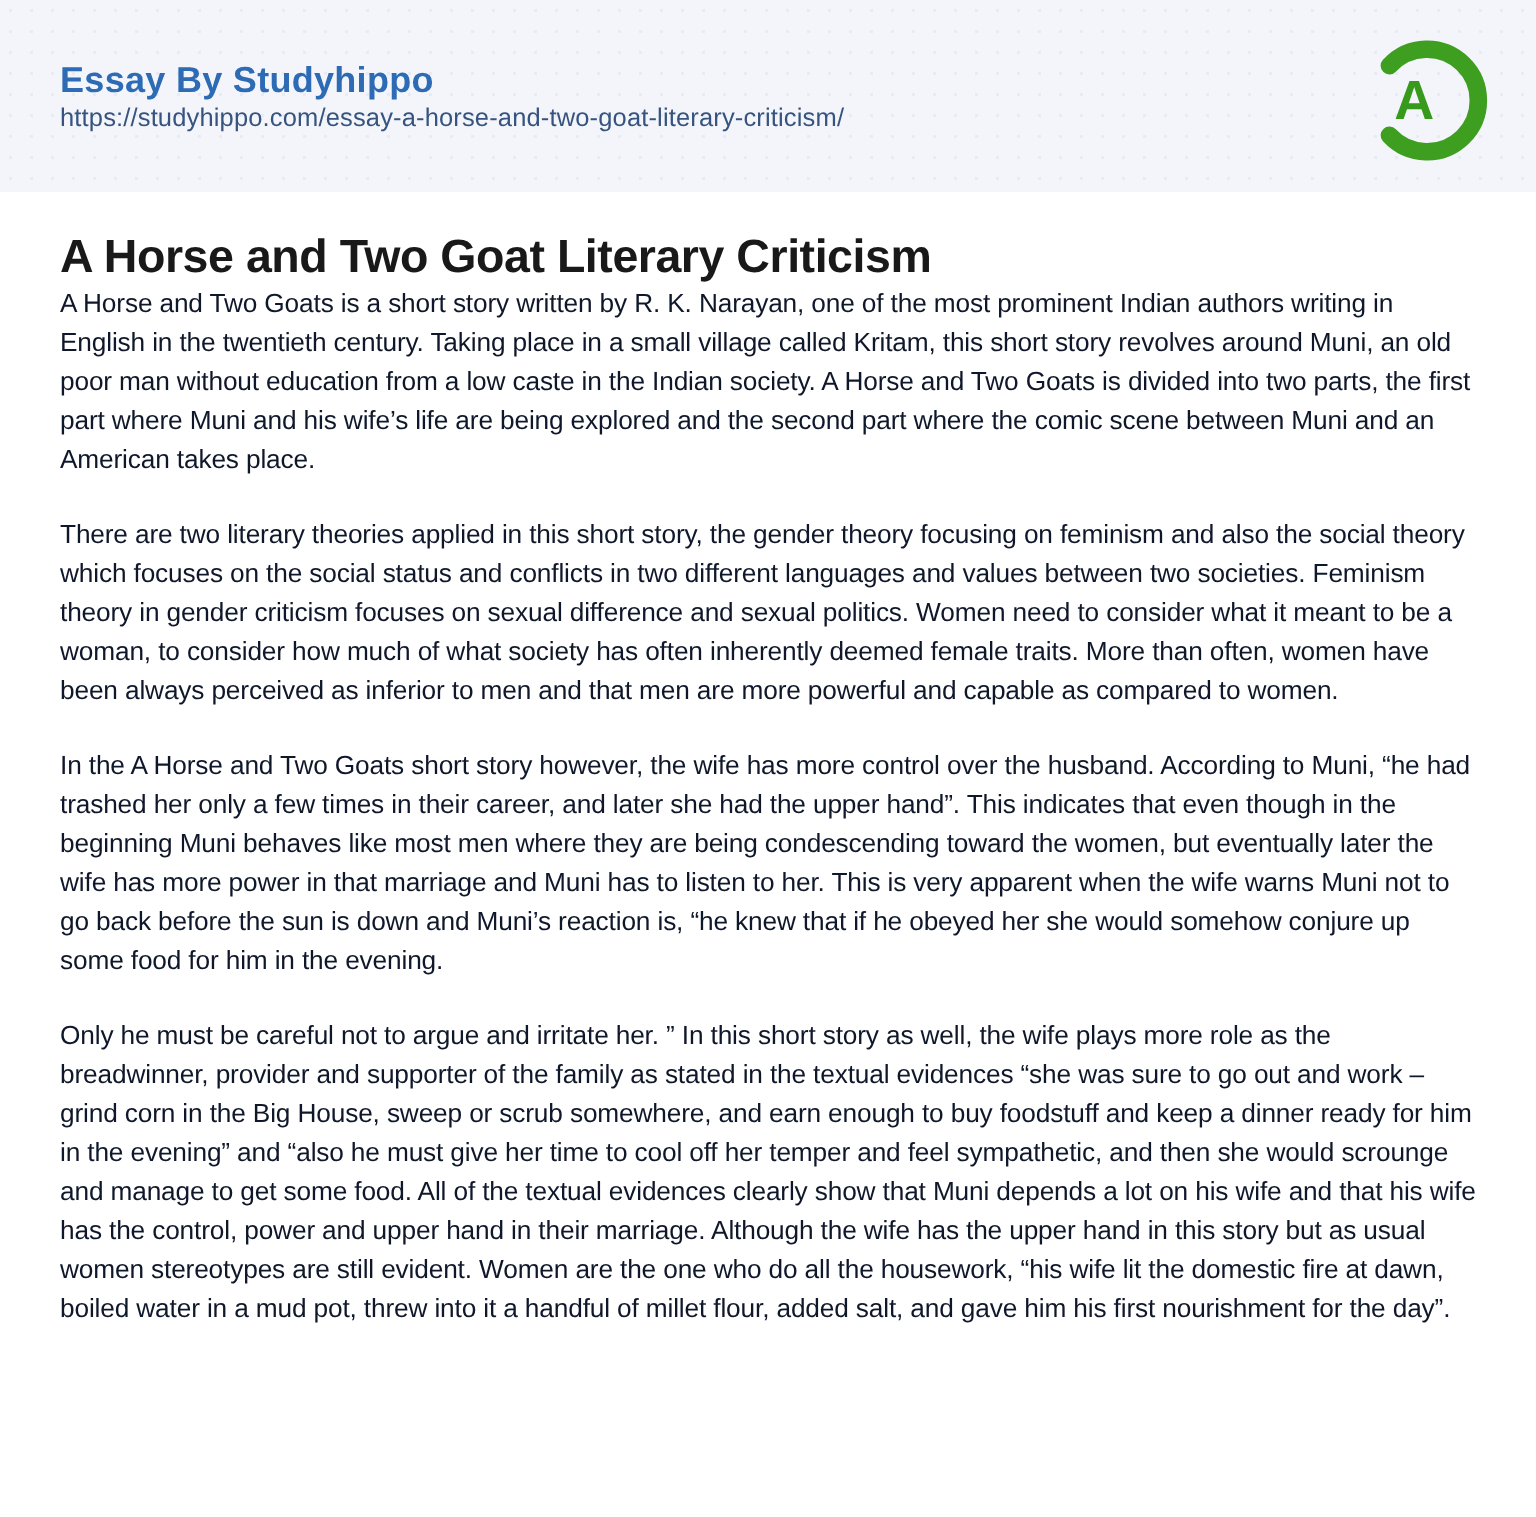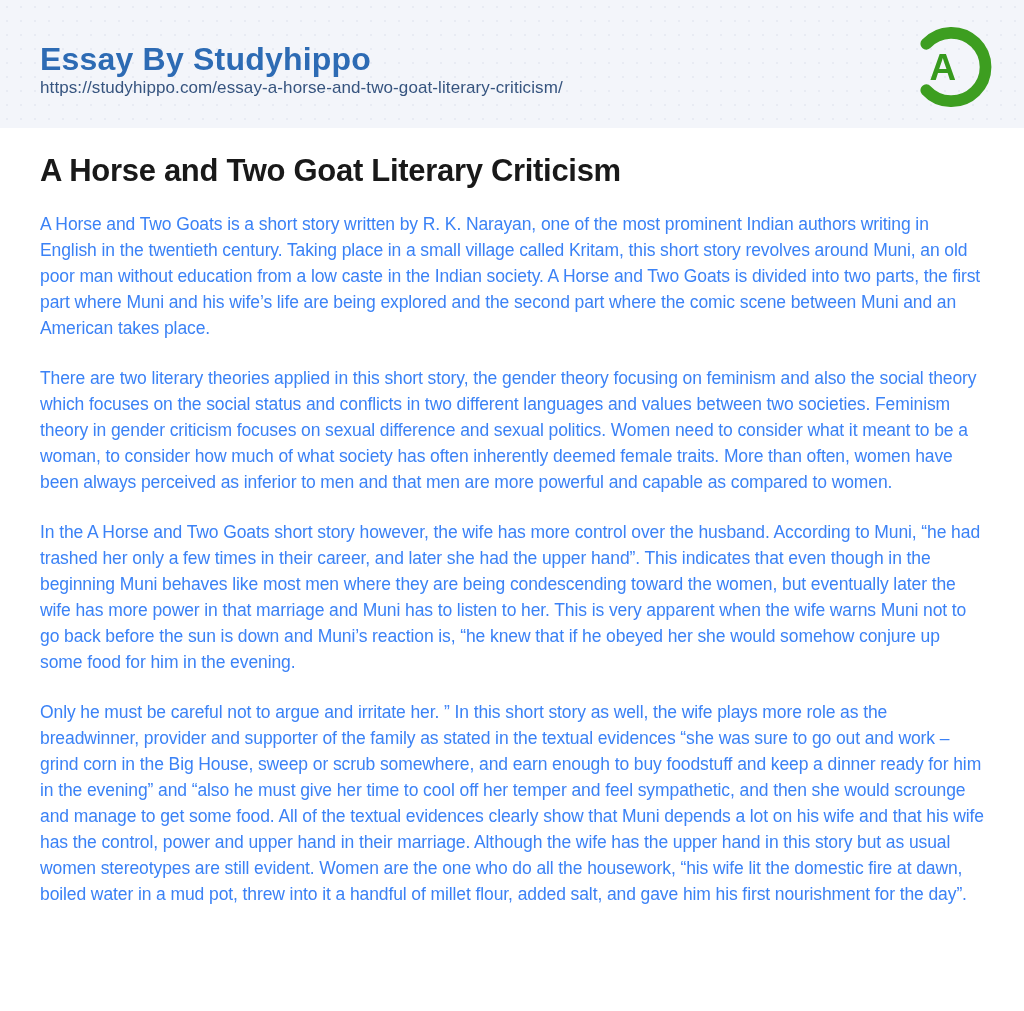--- a/index.html
+++ b/index.html
@@ -17,21 +17,21 @@
     background-image: radial-gradient(#e8ebf3 1px, transparent 1px);
     background-size: 14px 14px;
     display: flex;
     align-items: flex-start;
     justify-content: space-between;
     padding: 40px 28px 0 40px;
   }
   .header-text { display: flex; flex-direction: column; }
   .site-title {
     color: #2d6bb4;
-    font-size: 32px;
+    font-size: 24px;
     font-weight: 700;
     letter-spacing: 0.2px;
     line-height: 1.2;
   }
   .page-url {
     color: #36547f;
     font-size: 17px;
     font-weight: 400;
     text-decoration: none;
     letter-spacing: 0.1px;
@@ -40,24 +40,24 @@
 
   .content {
     padding: 25px 40px 0 40px;
     width: 1024px;
   }
   .page-title {
     color: #191919;
     font-size: 31px;
     font-weight: 700;
     letter-spacing: -0.3px;
-    margin-bottom: 22px;
+    margin-bottom: 0;
   }
   .essay-paragraph {
-    color: #3b82f6;
+    color: #0f172a;
     font-size: 17.5px;
     line-height: 26px;
     letter-spacing: -0.1px;
     margin-bottom: 24px;
     max-width: 948px;
   }
 </style>
 </head>
 <body>
 

